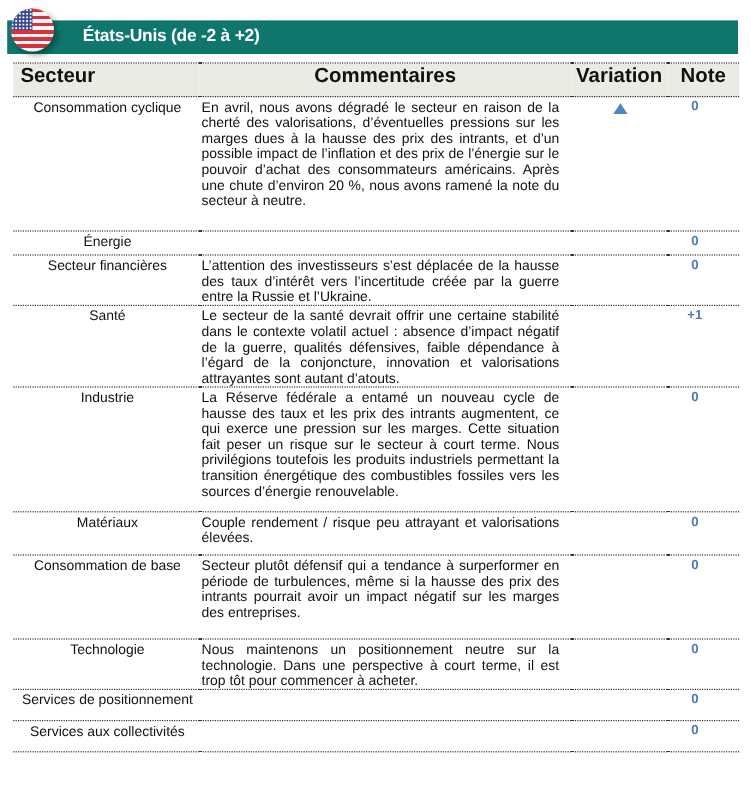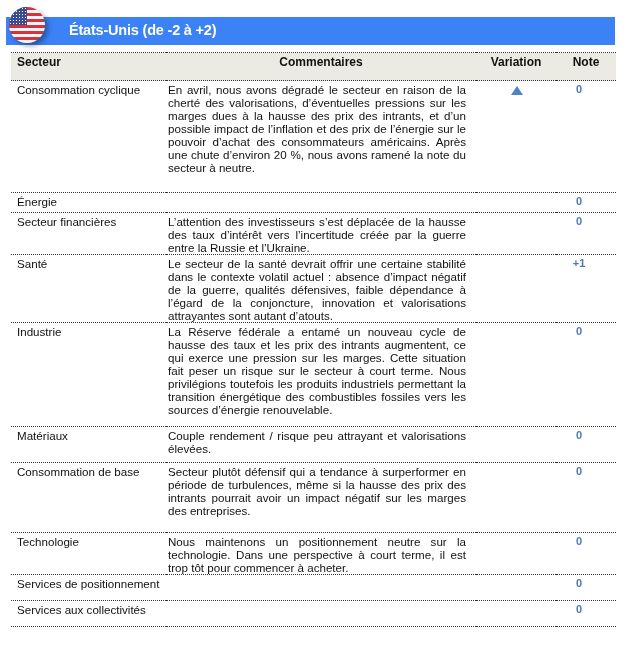--- a/index.html
+++ b/index.html
@@ -1,21 +1,21 @@
 <!DOCTYPE html>
 <html><head>
 <meta charset="utf-8">
 <style>
   * { box-sizing: border-box; margin: 0; padding: 0; }
   html, body { width: 626px; height: 656px; background: #ffffff; overflow: hidden; }
   body { font-family: "Liberation Sans", sans-serif; color: #111; position: relative; }
 
   .banner {
     position: absolute; left: 6px; top: 17px; width: 609px; height: 28px;
-    background: #3b82f6;
+    background: #0f766e;
   }
   .banner-title {
     position: absolute; left: 63px; top: 5px;
     color: #ffffff; font-weight: bold; font-size: 14.5px; letter-spacing: -0.2px;
   }
   .flag {
     position: absolute; left: 9px; top: 7px; width: 36px; height: 36px;
     border-radius: 50%; overflow: hidden;
     box-shadow: 3px 3px 5px rgba(0,0,0,0.35);
     background: repeating-linear-gradient(to bottom, #d4333c 0px, #d4333c 3px, #f4f4f4 3px, #f4f4f4 6px);
@@ -32,28 +32,29 @@
     border-collapse: collapse; table-layout: fixed;
     font-size: 11.6px; line-height: 13px;
   }
   col.c1 { width: 155px; }
   col.c2 { width: 310px; }
   col.c3 { width: 80px; }
   col.c4 { width: 60px; }
 
   thead tr { background: #ecebe3; }
   th {
-    font-weight: bold; font-size: 12px; text-align: center;
+    font-weight: bold; font-size: 17px; text-align: center;
     padding: 3px 4px 11px 4px; vertical-align: top;
     border-top: 1px dotted #333; border-bottom: 1px dotted #333;
   }
   th.h-secteur { text-align: left; padding-left: 6px; }
   td {
     vertical-align: top; padding: 2px 4px 0 6px;
     border-bottom: 1px dotted #333;
+    text-align: center;
   }
   td.comment { text-align: justify; padding: 2px 10px 0 2px; }
   td.variation { text-align: center; }
   td.note { text-align: center; color: #4a7ab8; font-weight: bold; font-size: 11px; padding-left: 0; padding-right: 14px; }
   .arrow-up {
     display: inline-block; width: 0; height: 0; margin-top: 3px;
     border-left: 6px solid transparent; border-right: 6px solid transparent;
     border-bottom: 9px solid #4c86c3;
   }
 </style>

